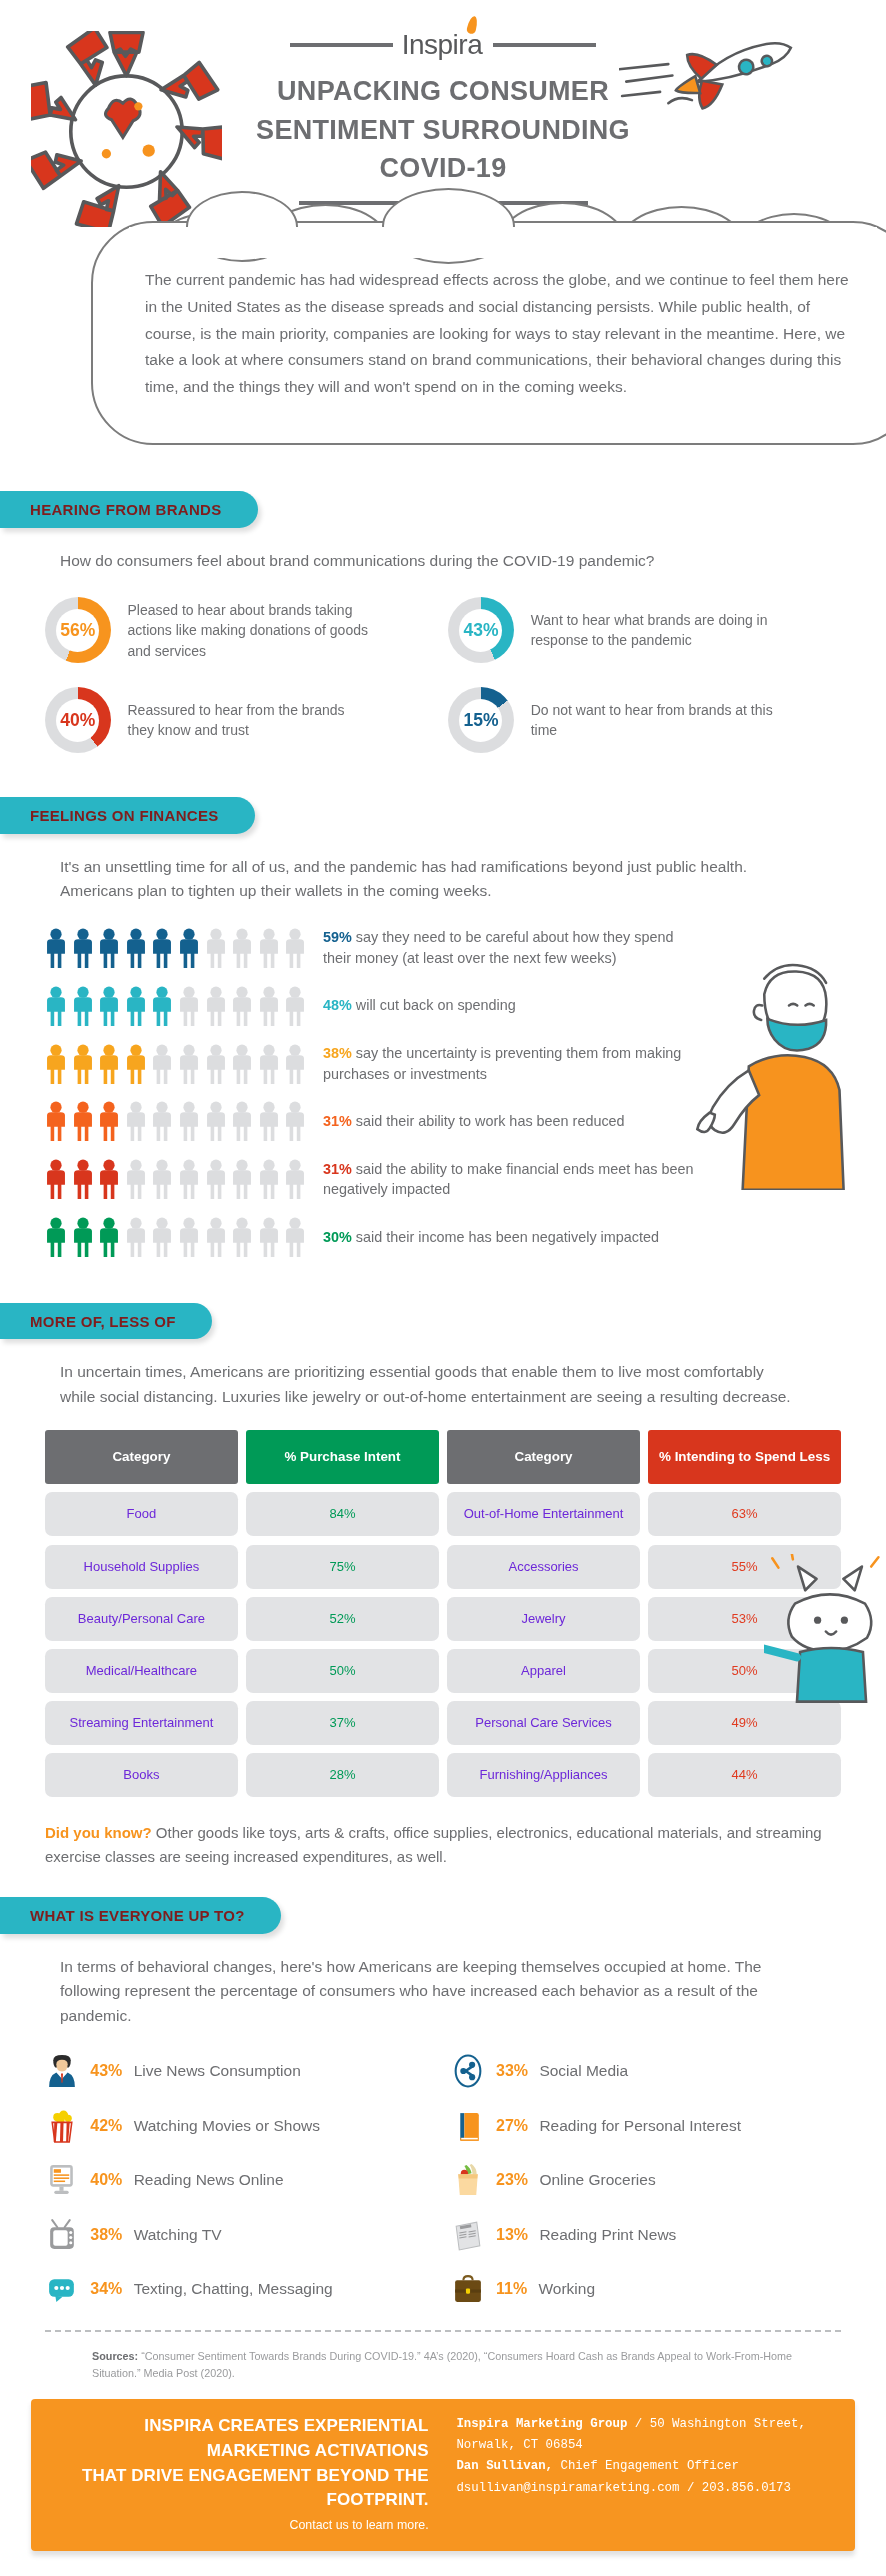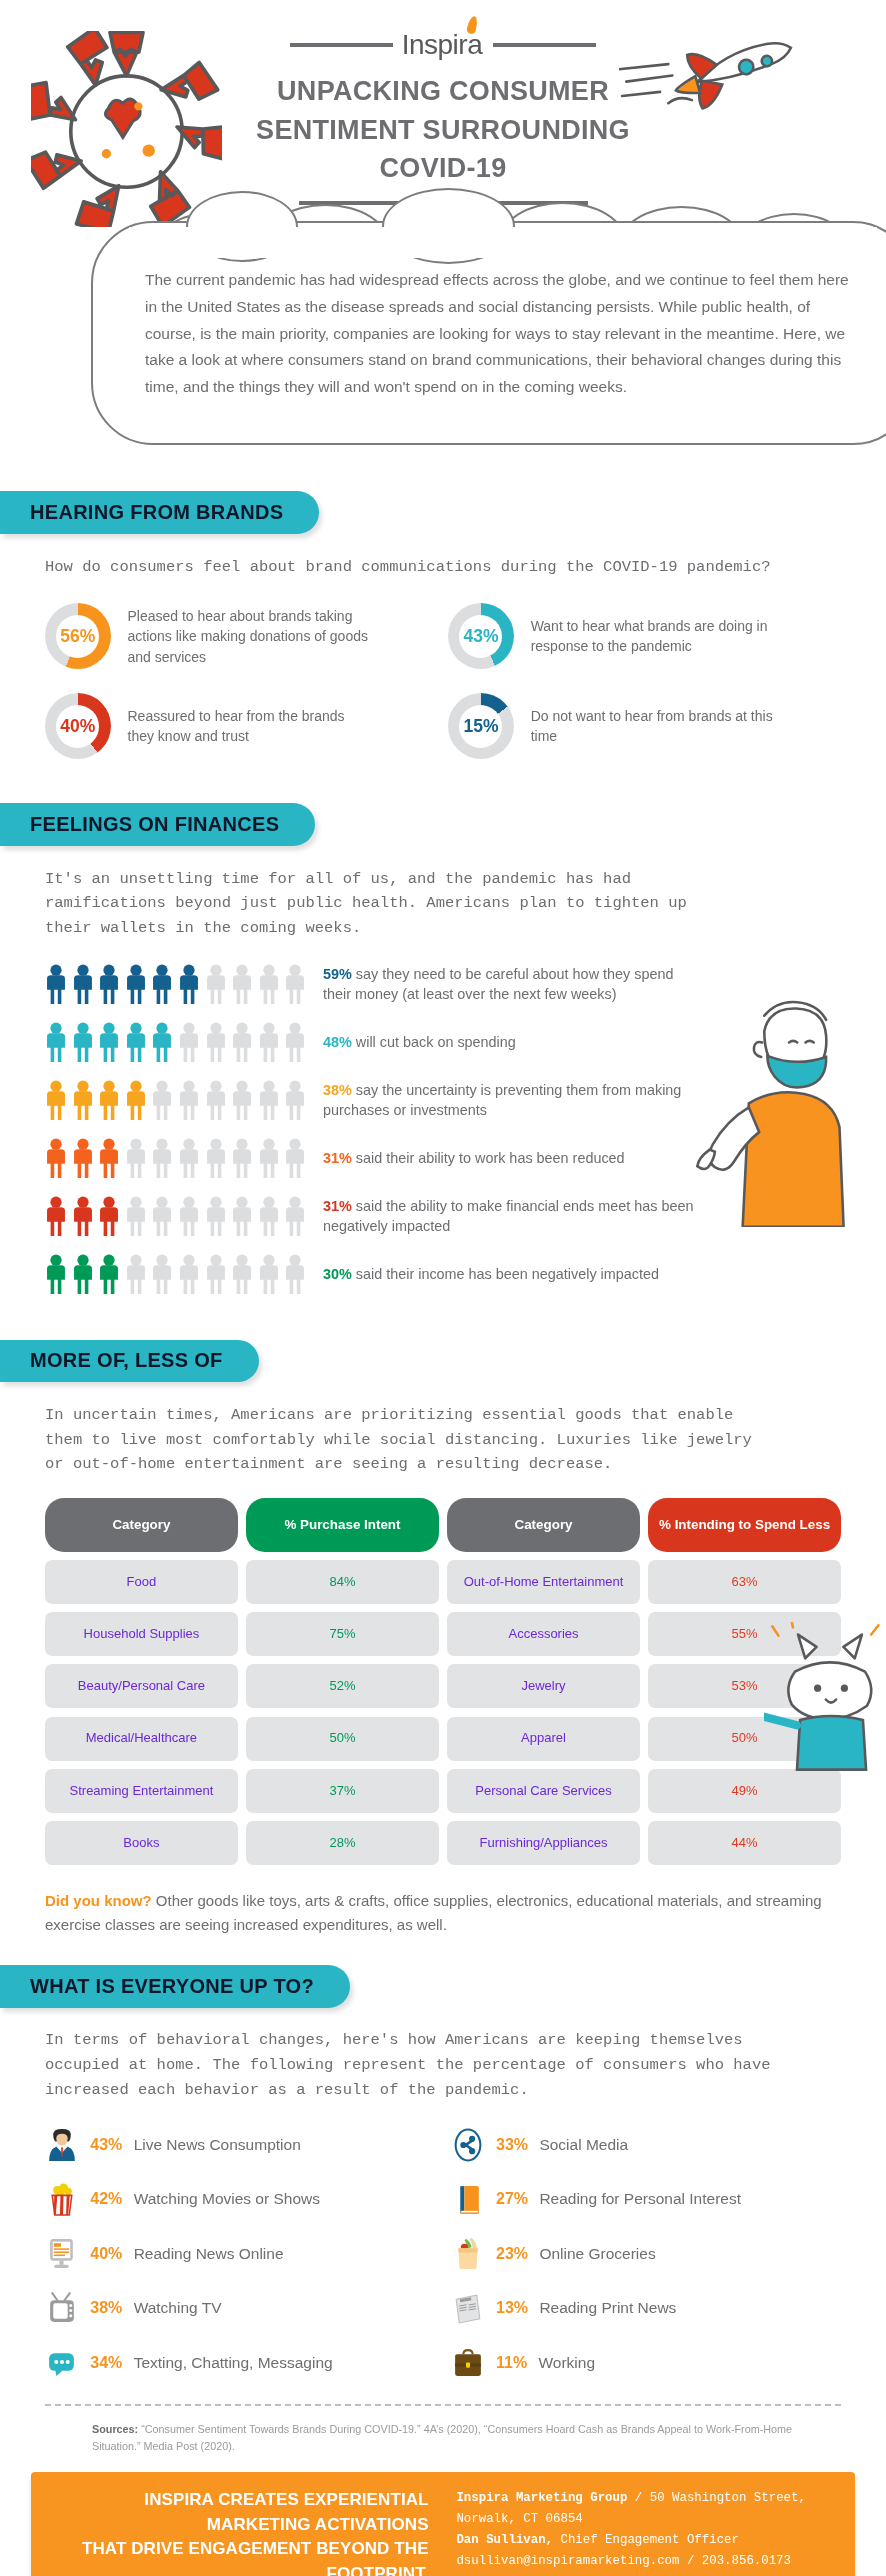--- a/index.html
+++ b/index.html
@@ -112,41 +112,42 @@
     font-family: "Liberation Sans Narrow", "Liberation Sans", sans-serif;
     font-size: 15.5px;
     line-height: 1.72;
     color: #6d6e71;
   }
 
   
   .banner {
     position: relative;
     background: #29b5c4;
-    color: #0f172a;
+    color: #7f1d1d;
     display: inline-block;
     padding: 9.8px 36px 9.8px 30px;
     border-radius: 0 31px 31px 0;
     font-family: "Liberation Sans Narrow", "Liberation Sans", sans-serif;
-    font-size: 20px;
+    font-size: 15px;
     font-weight: 700;
     letter-spacing: 0.3px;
     box-shadow: 3.1px 4.1px 5.2px rgba(0,0,0,0.13);
     margin-left: 0;
   }
   .banner-wrap { margin-left: 0; }
 
   .section { position: relative; }
   .pad { padding-left: 45px; padding-right: 45px; }
 
   .lead {
-    font-family: Liberation Mono, monospace;
+    font-family: Liberation Sans, sans-serif;
     font-size: 15.5px;
     line-height: 1.6;
     color: #6d6e71;
+    margin-left: 15px;
   }
 
   
   .donut-grid {
     display: grid;
     grid-template-columns: 1fr 1fr;
     row-gap: 24px; column-gap: 10.3px;
     margin-top: 24px;
   }
   .donut-item { display: flex; align-items: center; gap: 16.5px; }
@@ -195,21 +196,21 @@
 
   
   .tbl { margin-top: 20.6px; position: relative; }
   .tbl-row {
     display: grid;
     grid-template-columns: 1fr 1fr 1fr 1fr;
     gap: 8.2px;
     margin-bottom: 8.2px;
   }
   .th {
-    border-radius: 19px;
+    border-radius: 3px;
     color: #fff;
     font-family: "Liberation Sans Narrow", "Liberation Sans", sans-serif;
     font-size: 13.4px; font-weight: 700;
     min-height: 54px;
     display: flex; align-items: center; justify-content: center;
     text-align: center; padding: 4.1px 5.2px;
     line-height: 1.2;
   }
   .th.grey  { background: #6d6e71; }
   .th.green { background: #009a57; }

